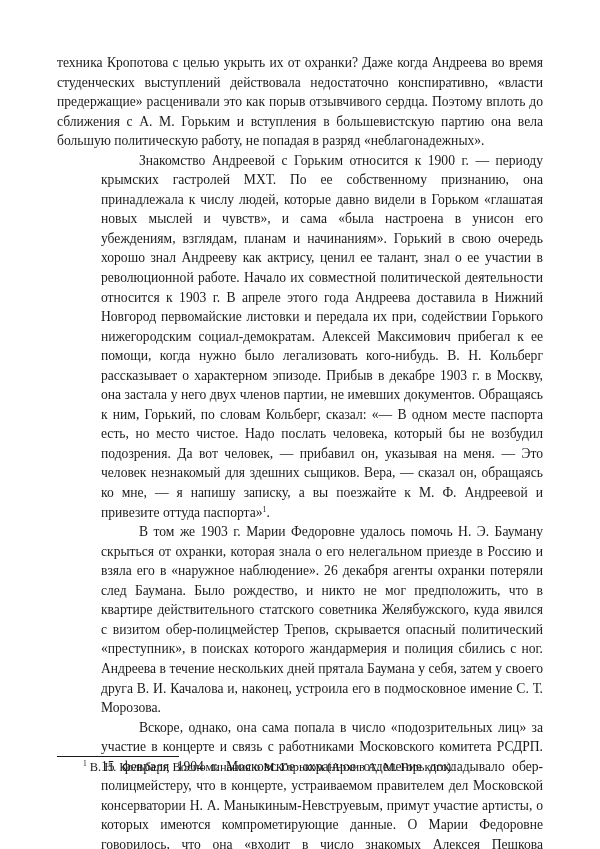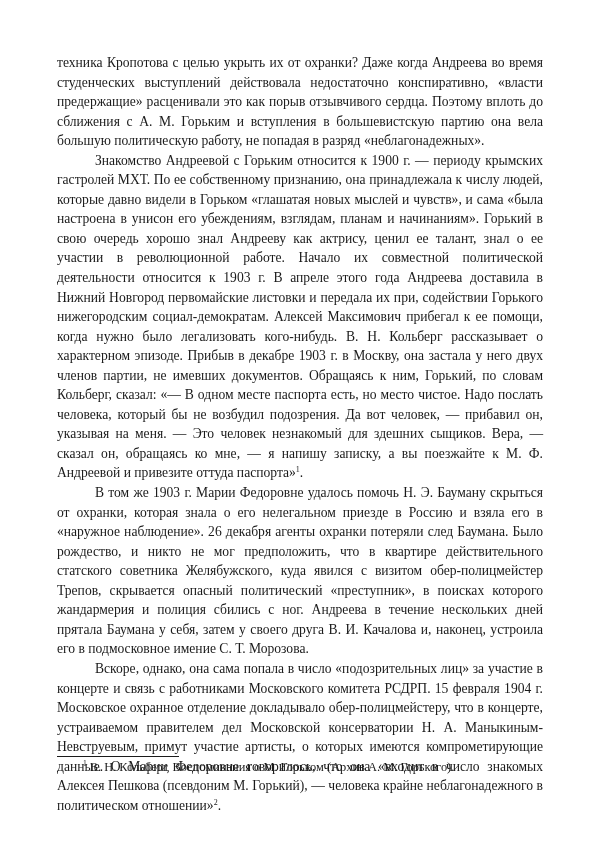--- a/index.html
+++ b/index.html
@@ -26,20 +26,21 @@
       font-size: 13.6px;
       line-height: 19.55px;
       text-align: justify;
       hyphens: manual;
     }
     .para.first {
       text-indent: 0;
     }
     .para.indent {
       text-indent: 38px;
+      margin-left: 44px;
     }
     sup.fnref {
       font-size: 8px;
       line-height: 0;
       vertical-align: 5px;
     }
     .footnote-rule {
       position: absolute;
       left: 57px;
       top: 756px;

